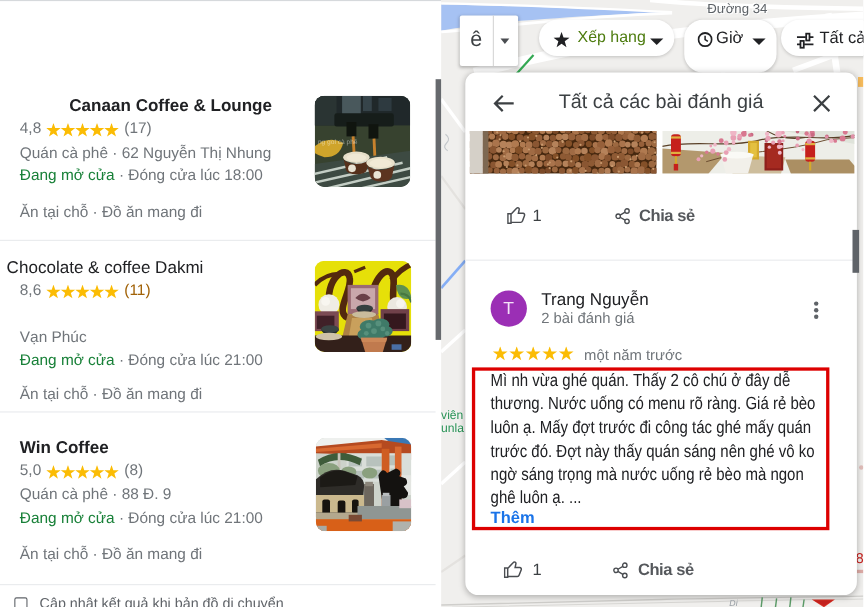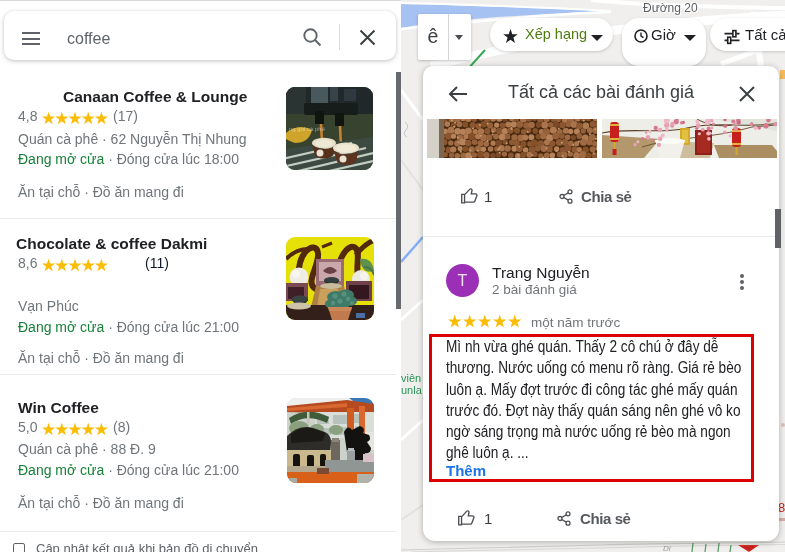--- a/index.html
+++ b/index.html
@@ -45,21 +45,21 @@
           <path d="M330,545 L329,552"></path>
   </g>
   <path d="M337,545 L358,545 L348,552 Z" fill="#d93025"></path>
   <path d="M339,546 L356,546 L348,551 Z" fill="#c5221f"></path>
   <text x="262" y="551" font-size="8" fill="#9aa0a6" font-style="italic" font-family="Liberation Sans">Di</text>
   <circle cx="382" cy="425" r="2" fill="#d8a8a2" opacity="0.7"></circle>
   <text x="377" y="512" font-size="13" fill="#c5221f" font-family="Liberation Sans">8</text>
   <rect x="378" y="518" width="6" height="3" fill="#d89a94" opacity="0.8"></rect>
 </svg>
 
-<div class="abs" style="left:242px; top:1px; font-size:12px; color:#5c6166; text-shadow:0 0 2px #fff, 0 0 2px #fff, 1px 1px 0 #fff, -1px -1px 0 #fff;">Đường 20</div>
+<div class="abs" style="left:242px; top:1px; font-size:12px; color:#5c6166; text-shadow:0 0 2px #fff, 0 0 2px #fff, 1px 1px 0 #fff, -1px -1px 0 #fff;">Đường 34</div>
 
 <div class="abs" style="left:0px; top:372px; font-size:11px; color:#279154; text-shadow:0 0 2px #fff;">viên<br>unla</div>
 </div>
 
 <div class="abs" style="left:418px; top:14px; width:53px; height:46px; background:#fff; border-radius:2px; box-shadow:0 1px 3px rgba(0,0,0,.25);">
   <div class="abs" style="left:0; top:0; width:30px; height:46px; font-size:19.5px; color:#3c4043; text-align:center; line-height:45px;">ê</div>
   <div class="abs" style="left:30px; top:0; width:1px; height:46px; background:#d5d5d5;"></div>
   <div class="abs" style="left:37px; top:20.5px; width:0; height:0; border-left:4.5px solid transparent; border-right:4.5px solid transparent; border-top:5px solid #4a4d51;"></div>
 </div>
 
@@ -486,36 +486,20 @@
         <path d="M8.6 10.5 L15.4 6.5 M8.6 13.5 L15.4 17.5" stroke="#4a4d51" stroke-width="1.9"></path>
       </svg>
   <div class="abs" style="left:157px; top:444px; height:17px; line-height:17px; font-size:15px; letter-spacing:-0.4px; font-weight:700; color:#55585c;">Chia sẻ</div>
 
   <div class="abs" style="left:352px; top:143px; width:6px; height:39px; background:#5f6368;"></div>
 </div>
 
 <div class="abs" id="left" style="left:0; top:0; width:401px; height:552px; background:#fff;">
   <div class="abs" style="left:0; top:0; width:401px; height:1px; background:#d6d9dc;"></div>
 
-  <div class="abs" style="left:4px; top:11px; width:392px; height:49px; background:#fff; border-radius:10px; box-shadow:0 1px 4px rgba(32,33,36,.28);">
-    <div class="abs" style="left:17.5px; top:21px; width:18px; height:13px;">
-      <div style="height:2px; background:#5f6368; margin-top:0;"></div>
-      <div style="height:2px; background:#5f6368; margin-top:3.5px;"></div>
-      <div style="height:2px; background:#5f6368; margin-top:3.5px;"></div>
-    </div>
-    <div class="abs" style="left:63px; top:3px; height:49px; line-height:49px; font-size:16px; color:#5f6368;">coffee</div>
-    <svg class="abs" style="left:296px; top:14px;" width="24" height="24" viewBox="0 0 24 24">
-          <circle cx="10.5" cy="10.5" r="6.2" fill="none" stroke="#5f6368" stroke-width="1.9"></circle>
-          <path d="M15 15 L20.5 20.5" stroke="#5f6368" stroke-width="1.9"></path>
-        </svg>
-    <div class="abs" style="left:335px; top:13px; width:1px; height:26px; background:#dadce0;"></div>
-    <svg class="abs" style="left:355px; top:18px;" width="17" height="17" viewBox="0 0 17 17">
-          <path d="M1.5 1.5 L15.5 15.5 M15.5 1.5 L1.5 15.5" stroke="#3c4043" stroke-width="2"></path>
-        </svg>
-  </div>
 
   <div class="abs" style="left:18px; top:88px; font-size:15.5px; font-weight:700; color:#202124;margin-left:45px;">Canaan Coffee &amp; Lounge</div>
   <div class="abs" style="left:18px; top:108px; font-size:14px; color:#70757a;">4,8</div>
       <svg class="abs" style="left:42px; top:111.5px;" width="67" height="14" viewBox="0 0 67 14" fill="#fbbc04">
         <path d="M6.60 -0.30 L8.20 4.40 L13.16 4.47 L9.19 7.44 L10.66 12.18 L6.60 9.32 L2.54 12.18 L4.01 7.44 L0.04 4.47 L5.00 4.40 Z"></path>
         <path d="M19.80 -0.30 L21.40 4.40 L26.36 4.47 L22.39 7.44 L23.86 12.18 L19.80 9.32 L15.74 12.18 L17.21 7.44 L13.24 4.47 L18.20 4.40 Z"></path>
         <path d="M33.00 -0.30 L34.60 4.40 L39.56 4.47 L35.59 7.44 L37.06 12.18 L33.00 9.32 L28.94 12.18 L30.41 7.44 L26.44 4.47 L31.40 4.40 Z"></path>
         <path d="M46.20 -0.30 L47.80 4.40 L52.76 4.47 L48.79 7.44 L50.26 12.18 L46.20 9.32 L42.14 12.18 L43.61 7.44 L39.64 4.47 L44.60 4.40 Z"></path>
         <path d="M59.40 -0.30 L61.00 4.40 L65.96 4.47 L61.99 7.44 L63.46 12.18 L59.40 9.32 L55.34 12.18 L56.81 7.44 L52.84 4.47 L57.80 4.40 Z"></path>
       </svg>
@@ -550,30 +534,30 @@
       <path d="M47,61 a13 6.5 0 0 0 26,0 l-2.5,12 a10 5 0 0 1 -20,0 z" fill="#5c3420"></path>
       <ellipse cx="60" cy="61" rx="13" ry="5.6" fill="#e8e1cb"></ellipse>
       <ellipse cx="60" cy="61.4" rx="10" ry="4" fill="#f1ead6"></ellipse>
       <circle cx="34" cy="66" r="3.5" fill="#e8e2d2"></circle>
       <circle cx="57" cy="72" r="3.5" fill="#eae4d4"></circle>
       <text x="3" y="44" font-size="6" fill="#ffffff" opacity="0.45" font-family="Liberation Sans">ng gol cà phê</text>
     </svg>
   </div>
   <div class="abs" style="left:0; top:218px; width:396px; height:1px; background:#e8eaed;"></div>
 
-  <div class="abs" style="left:16px; top:235px; font-size:15.5px; font-weight:700; color:#202124;">Chocolate &amp; coffee Dakmi</div>
+  <div class="abs" style="left:6px; top:235px; font-size:15.5px; font-weight:400; color:#202124;">Chocolate &amp; coffee Dakmi</div>
   <div class="abs" style="left:18px; top:255px; font-size:14px; color:#70757a;">8,6</div>
       <svg class="abs" style="left:42px; top:258.5px;" width="67" height="14" viewBox="0 0 67 14" fill="#fbbc04">
         <path d="M6.60 -0.30 L8.20 4.40 L13.16 4.47 L9.19 7.44 L10.66 12.18 L6.60 9.32 L2.54 12.18 L4.01 7.44 L0.04 4.47 L5.00 4.40 Z"></path>
         <path d="M19.80 -0.30 L21.40 4.40 L26.36 4.47 L22.39 7.44 L23.86 12.18 L19.80 9.32 L15.74 12.18 L17.21 7.44 L13.24 4.47 L18.20 4.40 Z"></path>
         <path d="M33.00 -0.30 L34.60 4.40 L39.56 4.47 L35.59 7.44 L37.06 12.18 L33.00 9.32 L28.94 12.18 L30.41 7.44 L26.44 4.47 L31.40 4.40 Z"></path>
         <path d="M46.20 -0.30 L47.80 4.40 L52.76 4.47 L48.79 7.44 L50.26 12.18 L46.20 9.32 L42.14 12.18 L43.61 7.44 L39.64 4.47 L44.60 4.40 Z"></path>
         <path d="M59.40 -0.30 L61.00 4.40 L65.96 4.47 L61.99 7.44 L63.46 12.18 L59.40 9.32 L55.34 12.18 L56.81 7.44 L52.84 4.47 L57.80 4.40 Z"></path>
       </svg>
-      <div class="abs" style="left:113px; top:255px; font-size:14px; color:#0f172a;margin-left:32px;">(11)</div>
+      <div class="abs" style="left:113px; top:255px; font-size:14px; color:#a16207;">(11)</div>
   <div class="abs" style="left:18px; top:298px; font-size:14px; color:#70757a;">Vạn Phúc</div>
   <div class="abs" style="left:18px; top:319px; font-size:14px;"><span style="color:#188038;">Đang mở cửa</span><span style="color:#70757a;"> · Đóng cửa lúc 21:00</span></div>
   <div class="abs" style="left:18px; top:350px; font-size:14px; color:#70757a;">Ăn tại chỗ · Đồ ăn mang đi</div>
   <div class="abs" style="left:286px; top:237px; width:88px; height:83px; border-radius:9px; overflow:hidden;">
     <svg width="88" height="83" viewBox="0 0 88 83">
       <rect width="88" height="83" fill="#e6e009"></rect>
       <g stroke="#53290e" fill="none">
         <path d="M14,44 C8,16 30,2 32,16 C34,28 18,46 30,52" stroke-width="6"></path>
         <path d="M56,50 C44,40 58,6 68,10 C78,14 64,40 78,44" stroke-width="6"></path>
         <path d="M70,18 C76,10 84,4 92,2" stroke-width="5"></path>

